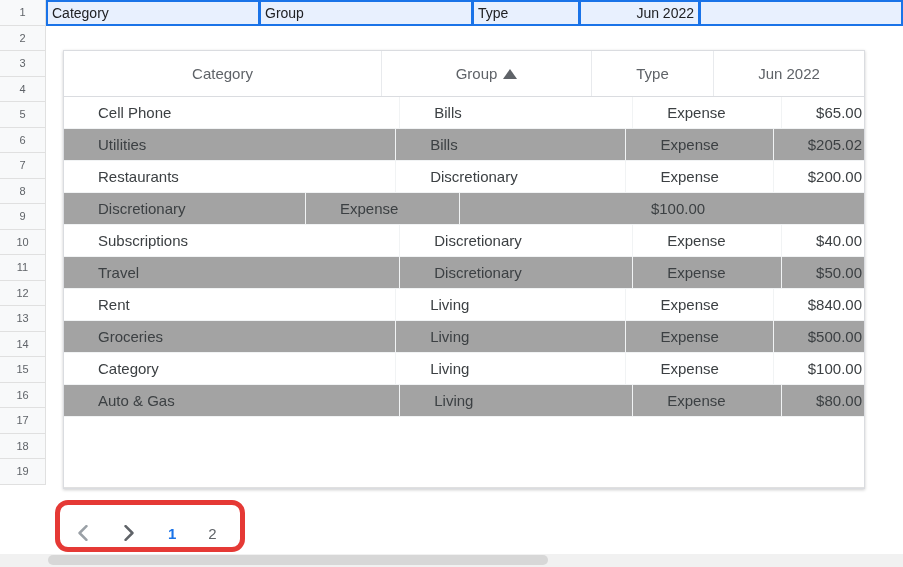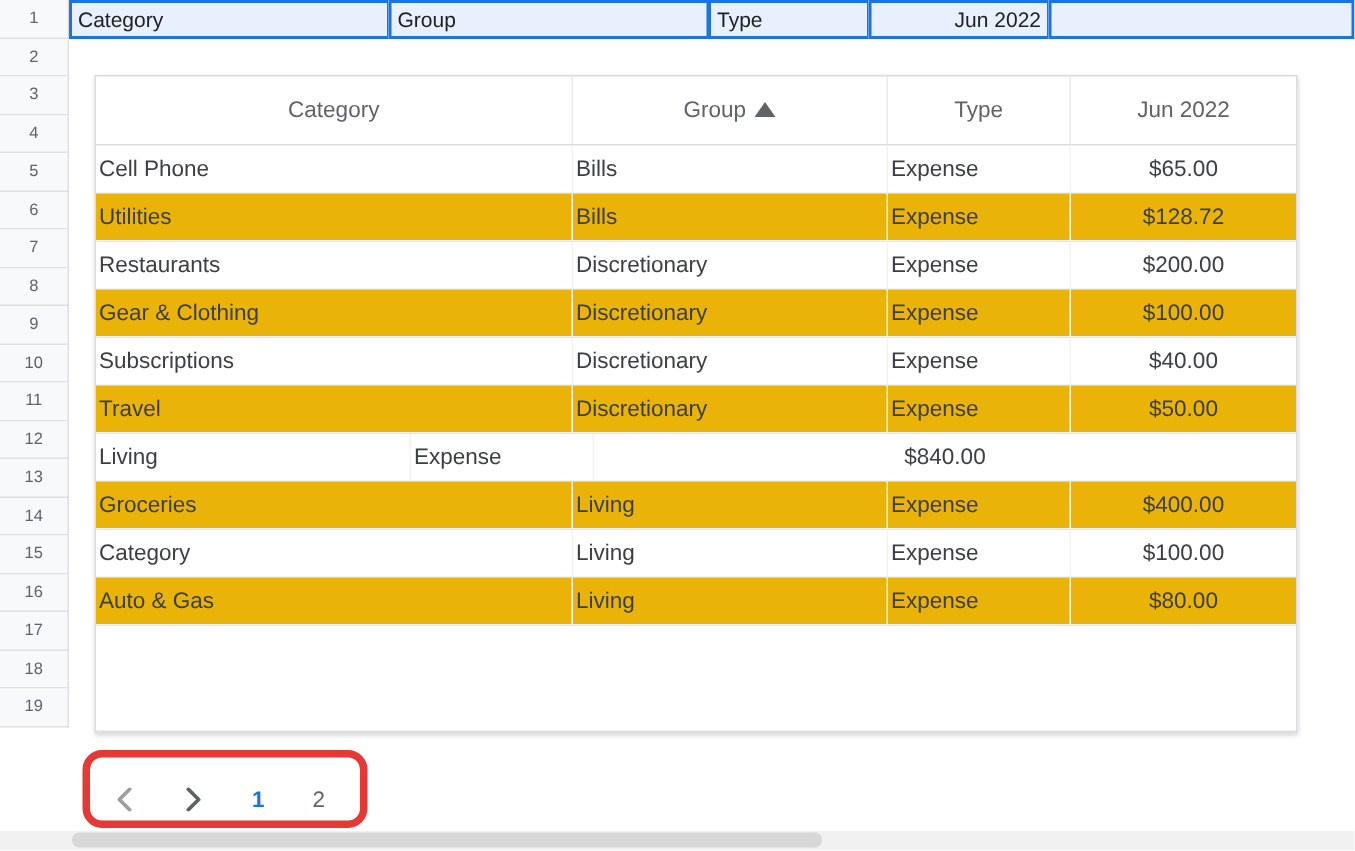--- a/index.html
+++ b/index.html
@@ -91,26 +91,27 @@
     .oc1 { width: 318px; }
     .oc2 { width: 210px; }
     .oc3 { width: 122px; }
     .oc4 { flex: 1; }
     .sort-icon svg { width: 14px; height: 10px; }
     .ot-body {}
     .ot-row {
       display: flex;
       border-bottom: 1px solid #f1f3f4;
     }
-    .ot-row.alt { background: #eab308; }
+    .ot-row.alt { background: #a3a3a3; }
     .ot-cell {
       padding: 7px 2px;
       font-size: 15px;
       color: #3c4043;
       border-right: 1px solid #f1f3f4;
+      margin-left: 32px;
     }
     .ot-cell:last-child { border-right: none; }
     .ot-cell.amt { text-align: center; }
     .ot-footer {
       border-top: 1px solid #e0e0e0;
       margin-top: 70px;
       padding: 0;
     }
     .pagination-highlight {
       position: absolute;
@@ -226,56 +227,56 @@
       <div class="ot-row">
         <div class="ot-cell oc1">Cell Phone</div>
         <div class="ot-cell oc2">Bills</div>
         <div class="ot-cell oc3">Expense</div>
         <div class="ot-cell oc4 amt">$65.00</div>
       </div>
       <div class="ot-row alt">
         <div class="ot-cell oc1">Utilities</div>
         <div class="ot-cell oc2">Bills</div>
         <div class="ot-cell oc3">Expense</div>
-        <div class="ot-cell oc4 amt">$128.72</div>
+        <div class="ot-cell oc4 amt">$205.02</div>
       </div>
       <div class="ot-row">
         <div class="ot-cell oc1">Restaurants</div>
         <div class="ot-cell oc2">Discretionary</div>
         <div class="ot-cell oc3">Expense</div>
         <div class="ot-cell oc4 amt">$200.00</div>
       </div>
       <div class="ot-row alt">
-        <div class="ot-cell oc1">Gear &amp; Clothing</div>
         <div class="ot-cell oc2">Discretionary</div>
         <div class="ot-cell oc3">Expense</div>
         <div class="ot-cell oc4 amt">$100.00</div>
       </div>
       <div class="ot-row">
         <div class="ot-cell oc1">Subscriptions</div>
         <div class="ot-cell oc2">Discretionary</div>
         <div class="ot-cell oc3">Expense</div>
         <div class="ot-cell oc4 amt">$40.00</div>
       </div>
       <div class="ot-row alt">
         <div class="ot-cell oc1">Travel</div>
         <div class="ot-cell oc2">Discretionary</div>
         <div class="ot-cell oc3">Expense</div>
         <div class="ot-cell oc4 amt">$50.00</div>
       </div>
       <div class="ot-row">
+        <div class="ot-cell oc1">Rent</div>
         <div class="ot-cell oc2">Living</div>
         <div class="ot-cell oc3">Expense</div>
         <div class="ot-cell oc4 amt">$840.00</div>
       </div>
       <div class="ot-row alt">
         <div class="ot-cell oc1">Groceries</div>
         <div class="ot-cell oc2">Living</div>
         <div class="ot-cell oc3">Expense</div>
-        <div class="ot-cell oc4 amt">$400.00</div>
+        <div class="ot-cell oc4 amt">$500.00</div>
       </div>
       <div class="ot-row">
         <div class="ot-cell oc1">Category</div>
         <div class="ot-cell oc2">Living</div>
         <div class="ot-cell oc3">Expense</div>
         <div class="ot-cell oc4 amt">$100.00</div>
       </div>
       <div class="ot-row alt">
         <div class="ot-cell oc1">Auto &amp; Gas</div>
         <div class="ot-cell oc2">Living</div>

